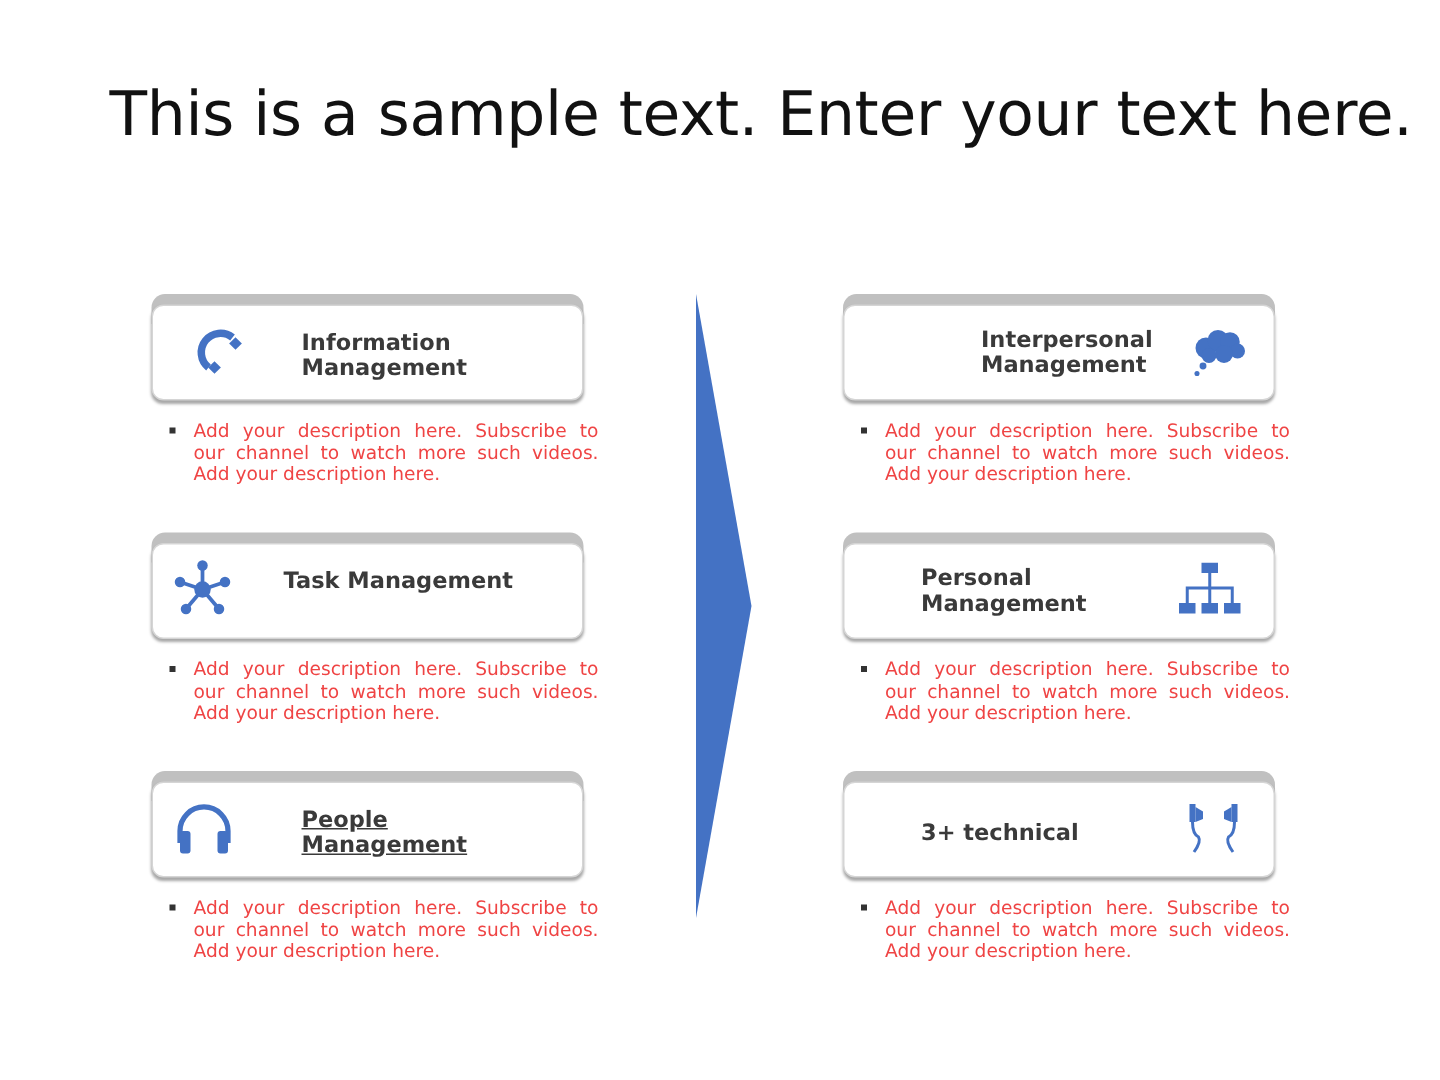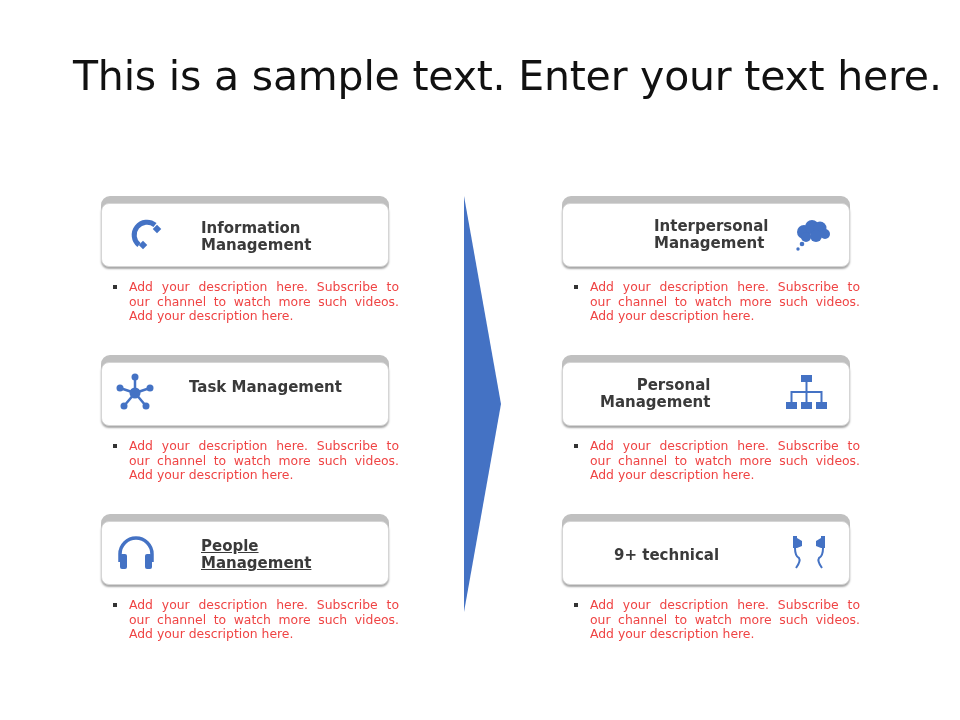--- a/index.html
+++ b/index.html
@@ -130,21 +130,21 @@
   </svg>
 </div>
 <div class="desc" style="left:590px; top:280px;">
   <span class="bullet"></span>
   <span>Add your description here. Subscribe to our channel to watch more such videos. Add your description here.</span>
 </div>
 
 <div class="card" style="left:562px; top:355px;">
   <div class="tab"></div>
   <div class="box"></div>
-  <div class="label" style="left:38px; top:22px;text-align:right;">
+  <div class="label" style="left:52px; top:22px;">
     <div>Personal</div>
     <div>Management</div>
   </div>
   <svg class="icon" style="left:224px; top:20px;" width="42" height="36" viewBox="0 0 42 36">
     <g fill="#4472c4">
       <rect x="15" y="0" width="11" height="7"></rect>
       <rect x="0" y="27" width="11" height="7"></rect>
       <rect x="15" y="27" width="11" height="7"></rect>
       <rect x="30" y="27" width="11" height="7"></rect>
     </g>
@@ -156,21 +156,21 @@
 </div>
 <div class="desc" style="left:590px; top:439px;">
   <span class="bullet"></span>
   <span>Add your description here. Subscribe to our channel to watch more such videos. Add your description here.</span>
 </div>
 
 <div class="card" style="left:562px; top:514px;">
   <div class="tab"></div>
   <div class="box"></div>
   <div class="label" style="left:52px; top:33px;">
-    <div>9+ technical</div>
+    <div>3+ technical</div>
   </div>
   <svg class="icon" style="left:228px; top:20px;" width="38" height="38" viewBox="0 0 38 38">
     <g fill="#4472c4">
       <rect x="3" y="2" width="4" height="12"></rect>
       <path d="M7 4 L12 7 L12 12 L7 14 Z"></path>
       <rect x="31" y="2" width="4" height="12"></rect>
       <path d="M31 4 L26 7 L26 12 L31 14 Z"></path>
     </g>
     <g stroke="#4472c4" stroke-width="2" fill="none">
       <path d="M5 14 Q5 22 9 24 Q11 27 6 34"></path>

